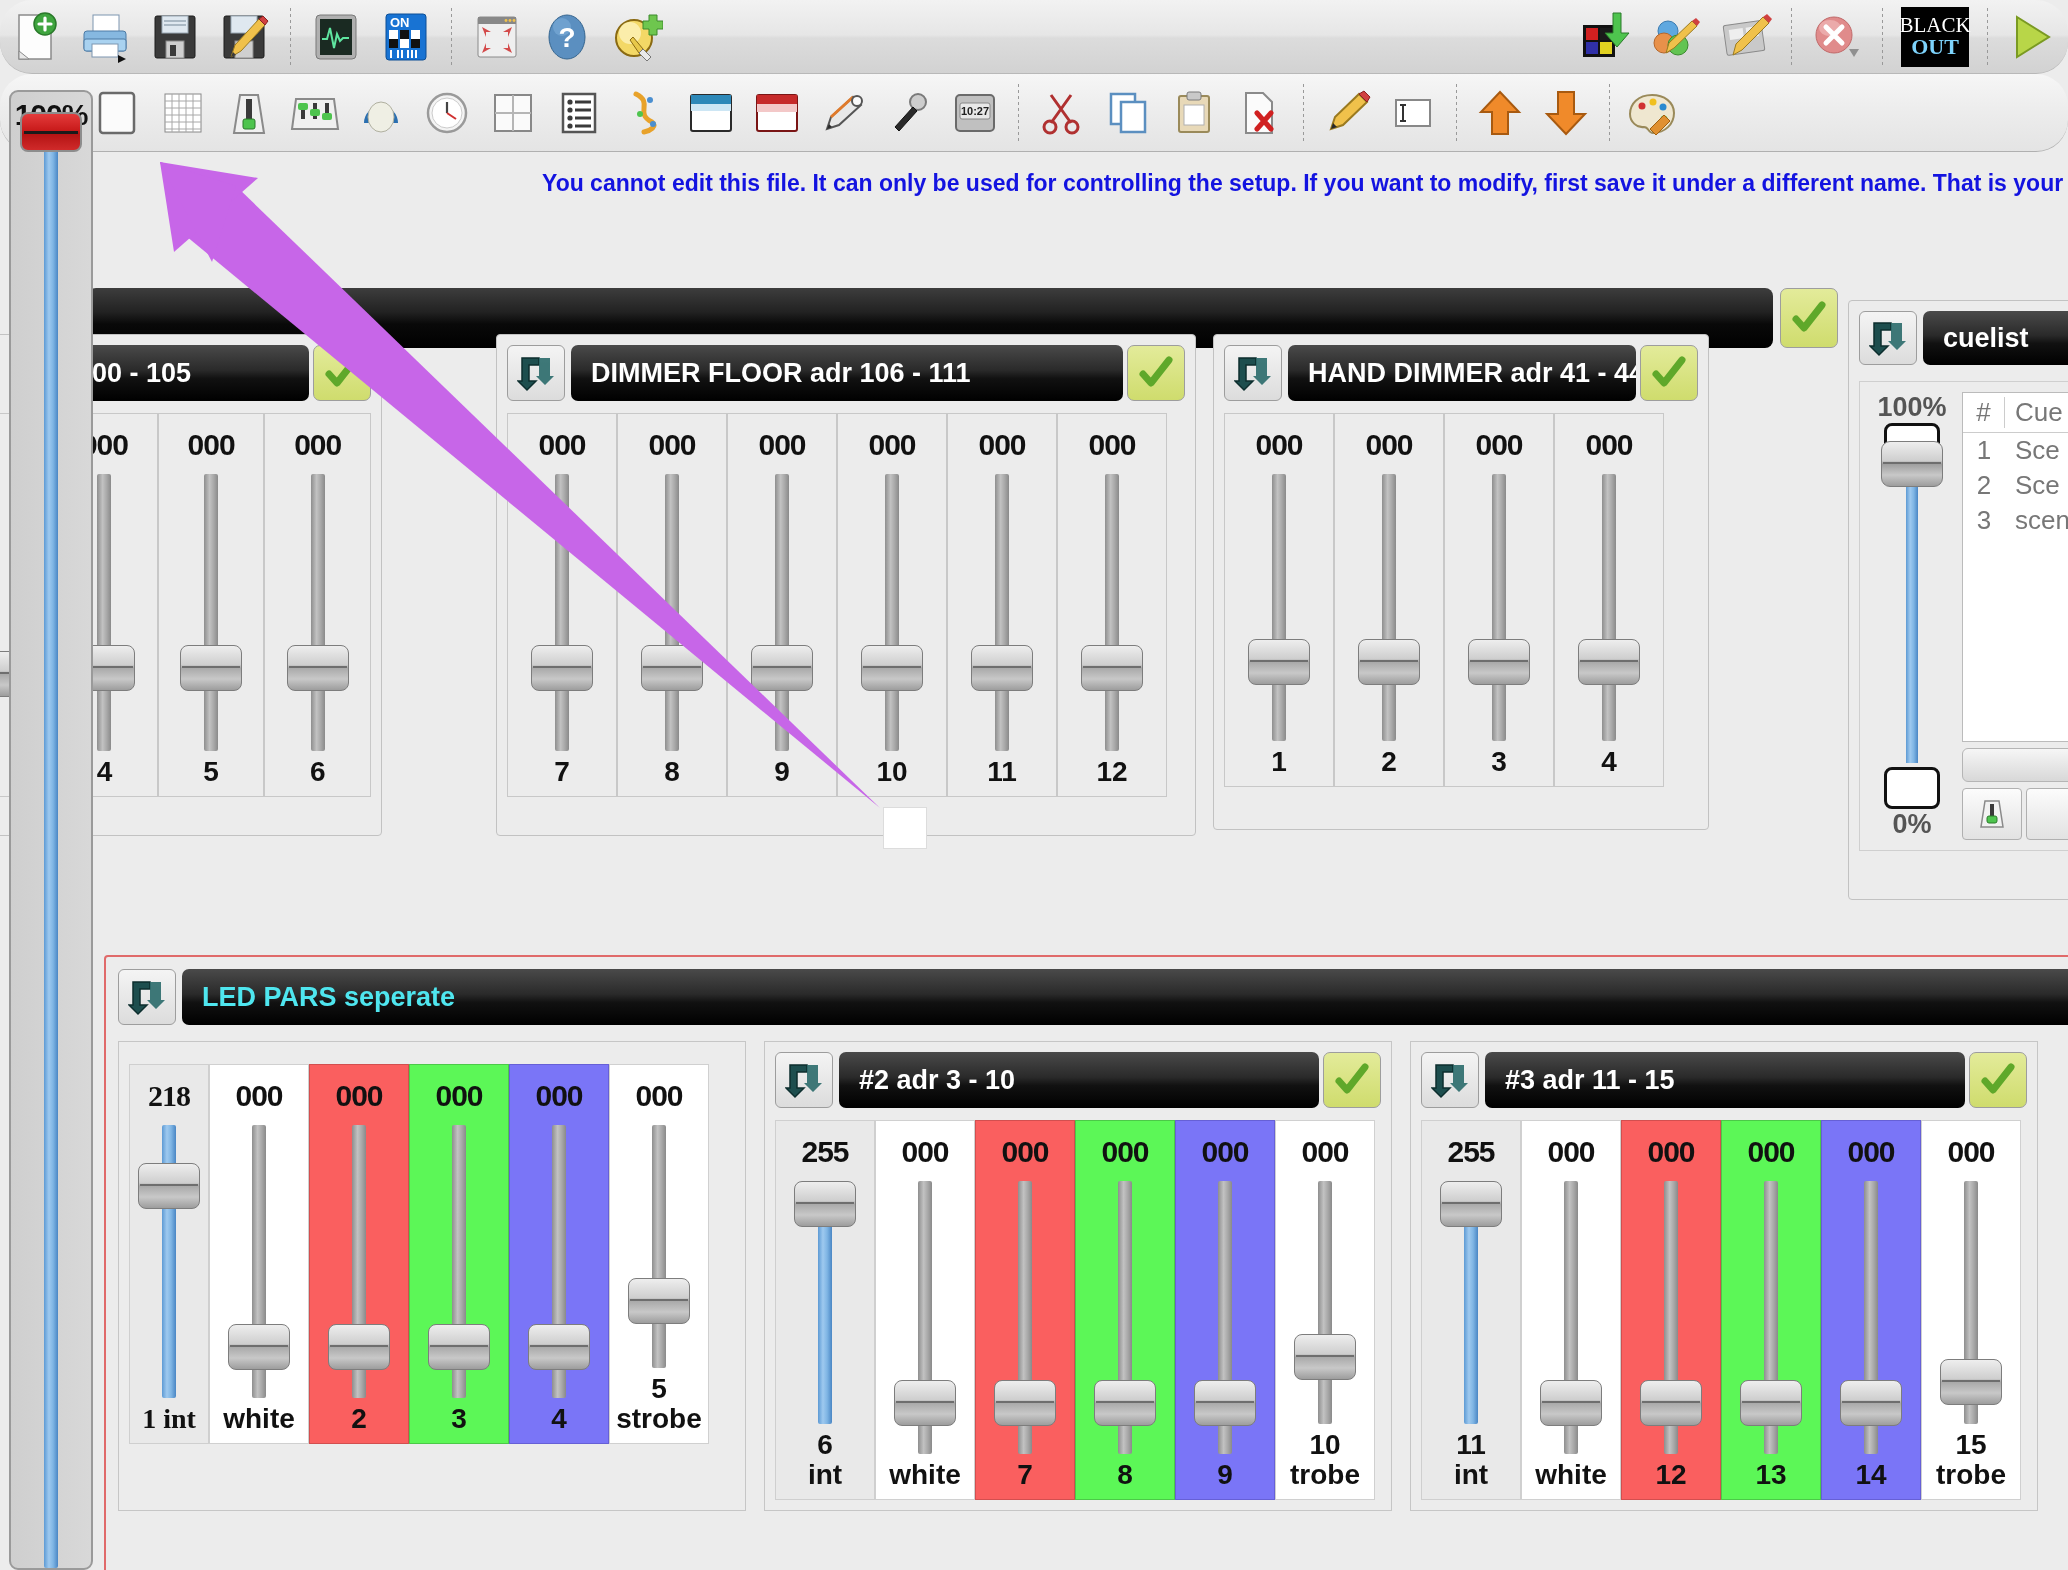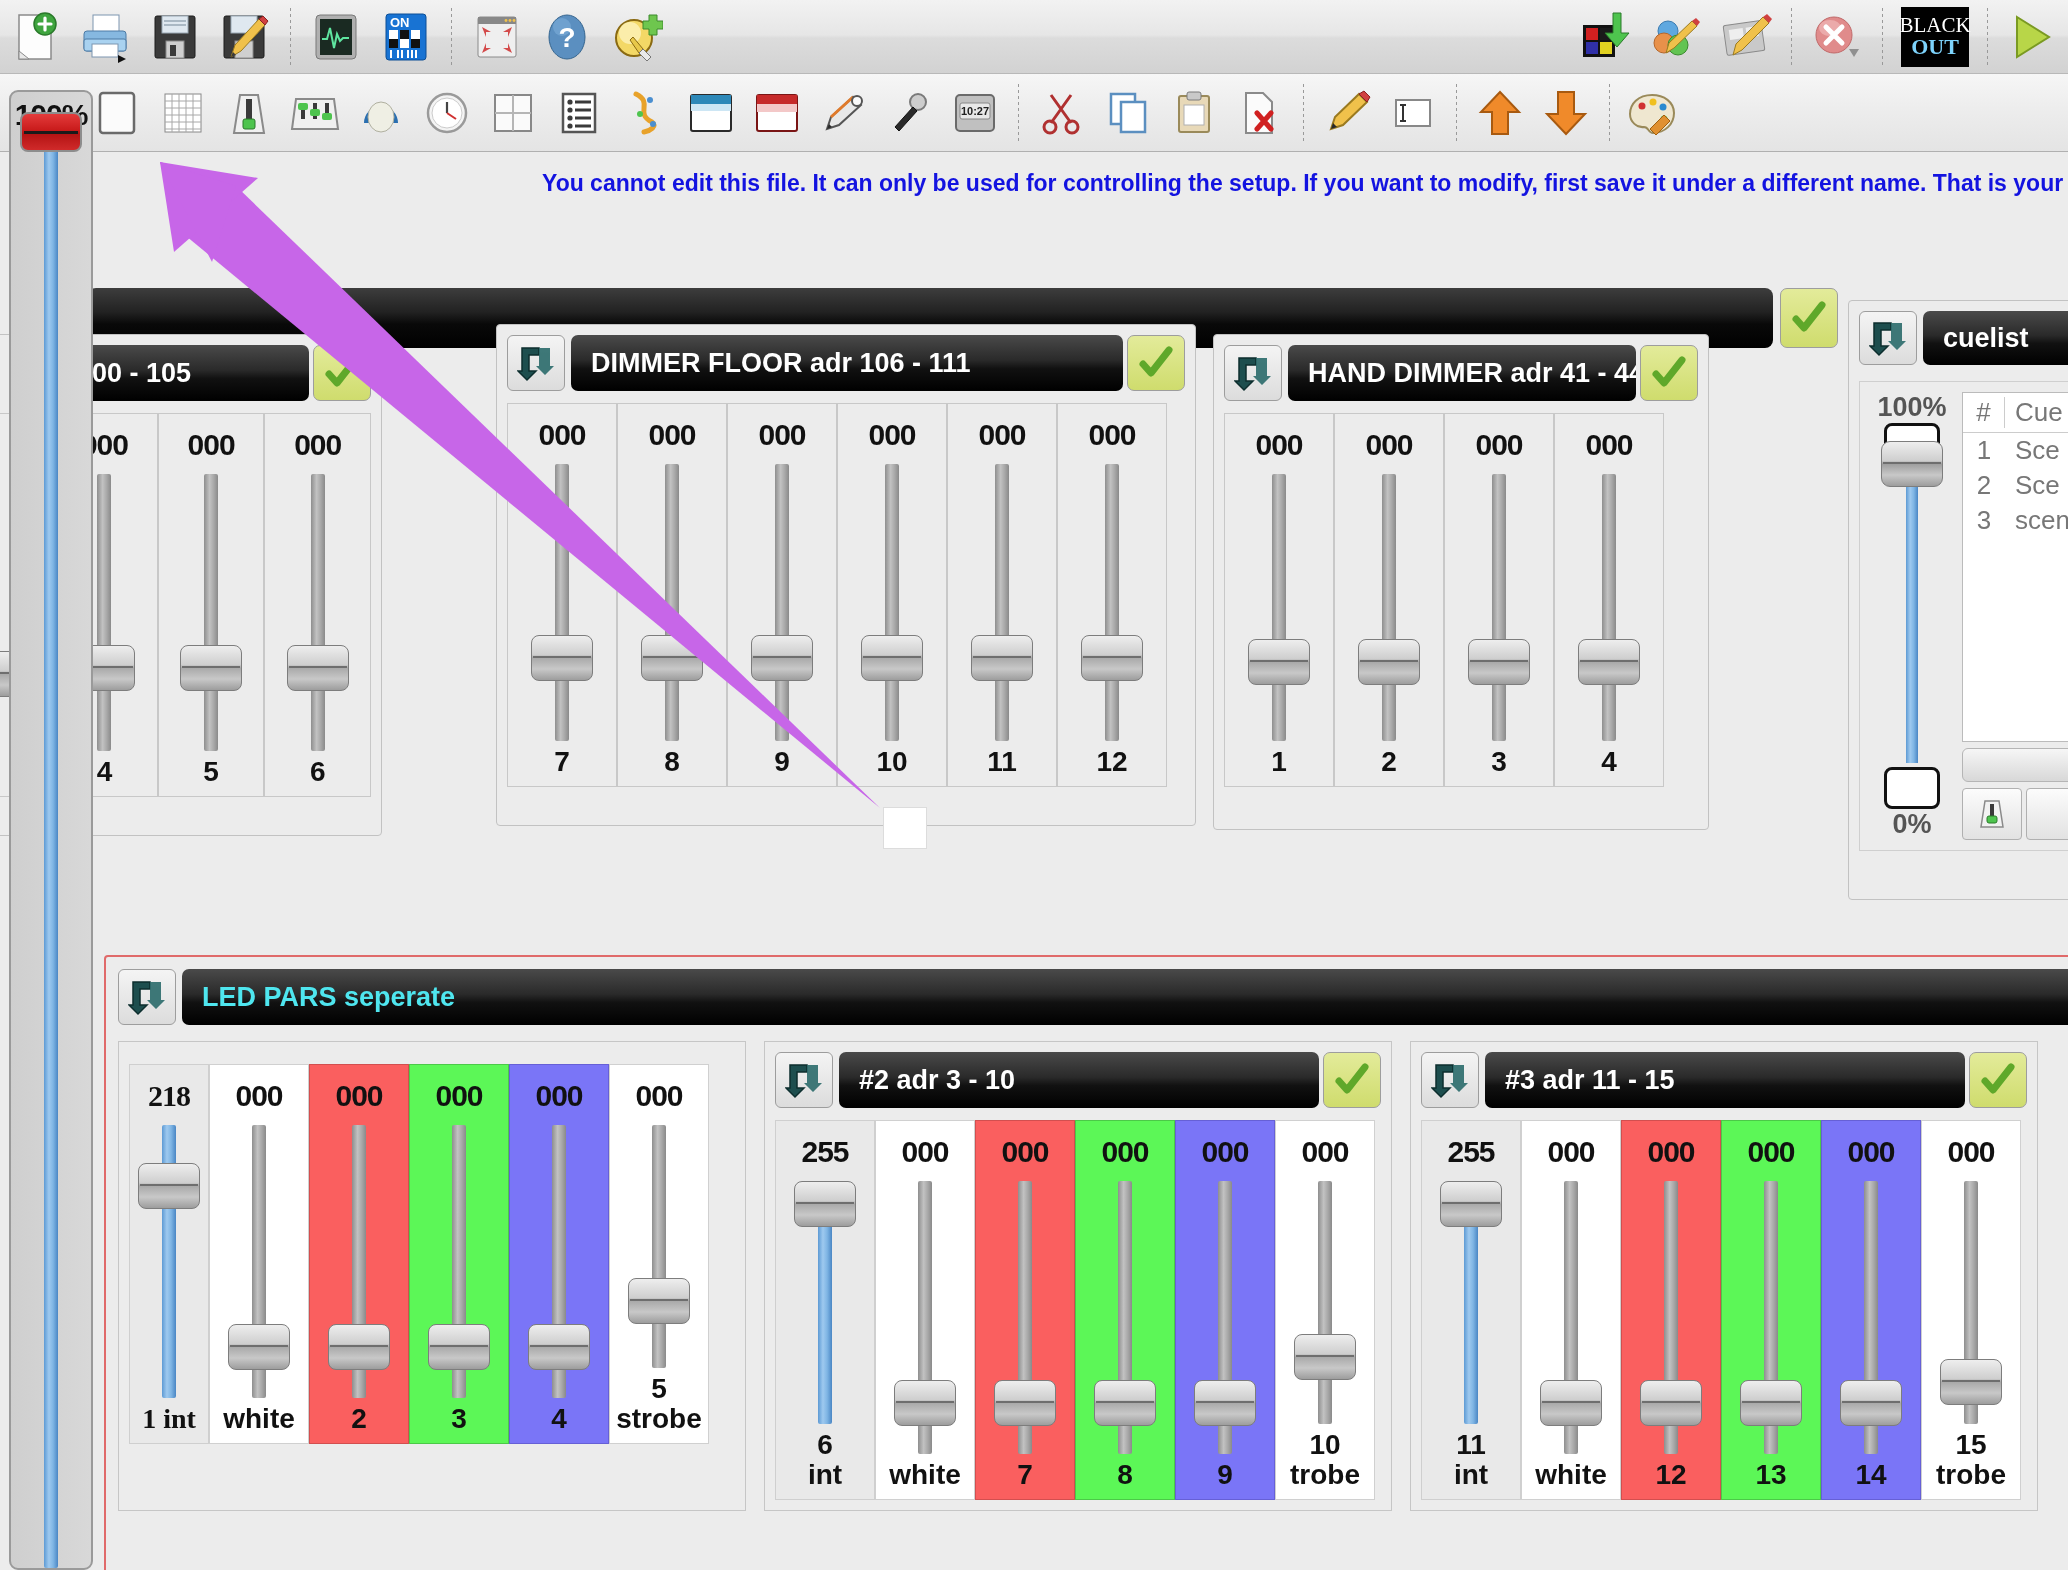--- a/index.html
+++ b/index.html
@@ -7,21 +7,21 @@
   body {
     font-family: "Liberation Sans", sans-serif;
     background:#ececec;
     position:relative;
   }
 
   
   .toolbar {
     position:absolute; left:0; width:2068px;
     background:linear-gradient(180deg,#f2f2f2 0%,#e6e6e6 48%,#dcdcdc 52%,#d2d2d2 100%);
-    display:flex; align-items:center;
+    display:flex; align-items:center;border-radius:32px;
   }
   #toolbar-top { top:0; height:74px; border-bottom:1px solid #b8b8b8; }
   #toolbar-second { top:74px; height:78px; border-bottom:1px solid #b0b0b0;
     background:linear-gradient(180deg,#f6f6f6 0%,#ececec 50%,#e4e4e4 100%); }
   .tb-group { display:flex; align-items:center; height:100%; }
   .tb-sep { width:1px; height:58px; margin:0 10px;
     background:repeating-linear-gradient(180deg,#999 0 3px,transparent 3px 6px); }
   .tb-btn {
     width:64px; height:62px; margin:0 3px;
     display:flex; align-items:center; justify-content:center;
@@ -614,21 +614,21 @@
         <div class="val">000</div>
         <div class="slider">
           <div class="stem"></div>
           <div class="handle" style="top:62%;"></div>
         </div>
         <div class="lbl">6</div>
       </div>
     </div>
   </div>
 
-  <div class="fader-panel" style="left:408px; top:108px; width:700px; height:502px;">
+  <div class="fader-panel" style="left:408px; top:118px; width:700px; height:502px;">
     <div class="grp-head">
       <div class="collapse-btn">
         <svg width="38" height="38" viewBox="0 0 38 38">
           <path d="M5 4 h17 v7 h-10 v16 h7 l-9 9 -9 -9 h4 z" fill="#1d4e4e" stroke="#0d2e2e" stroke-width="1.5"></path>
           <path d="M22 4 h11 v18 h4 l-9 9 -9 -9 h3 z" fill="#2a6a6a" opacity="0.9"></path>
         </svg>
       </div>
       <div class="grp-title">DIMMER FLOOR adr 106 - 111</div>
       <div class="check-btn">
         <svg width="40" height="38" viewBox="0 0 40 38">

